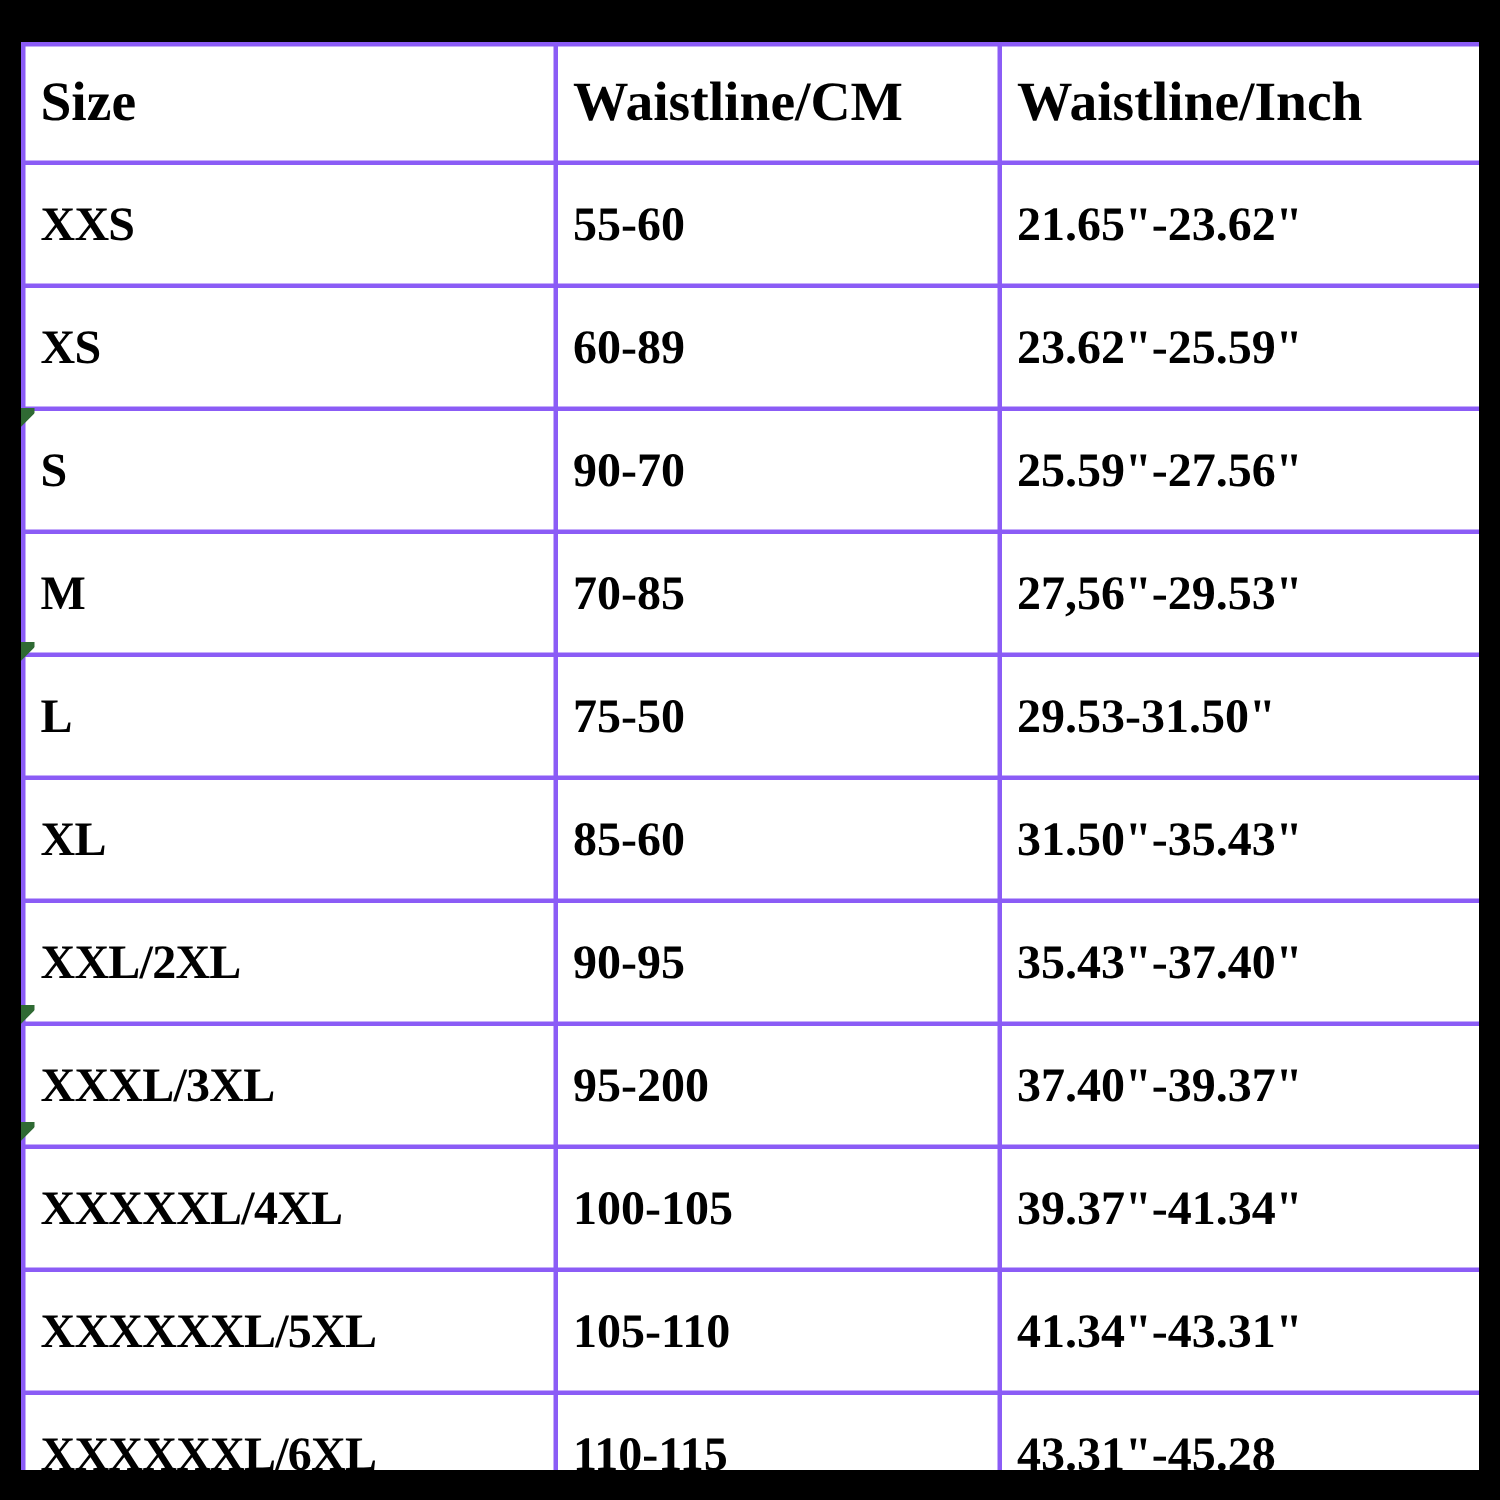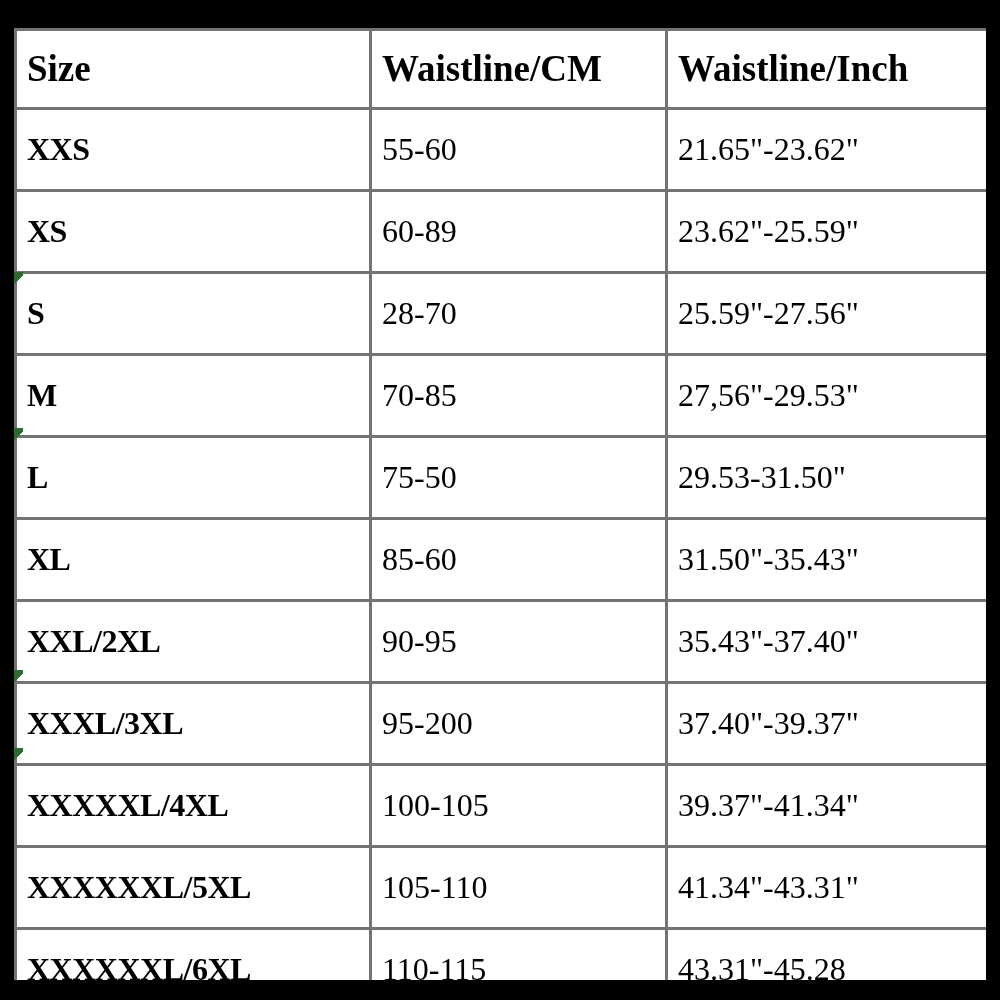--- a/index.html
+++ b/index.html
@@ -31,21 +31,21 @@
     overflow: hidden;
   }
   table.size-table {
     width: 100%;
     height: 100%;
     border-collapse: collapse;
     table-layout: fixed;
     background: #ffffff;
   }
   table.size-table td {
-    border: 3px solid #737373;
+    border: 3px solid #8b5cf6;
     padding: 0 0 0 10px;
     vertical-align: middle;
     color: #000000;
     background: #ffffff;
     white-space: nowrap;
     overflow: hidden;
   }
   
   col.c0 { width: 355px; }
   col.c1 { width: 296px; }
@@ -60,21 +60,21 @@
   tr.data-row td {
     font-size: 32px;
     line-height: 1.1;
     height: 79px;
   }
   tr.data-row td.size-cell {
     font-weight: bold;
     letter-spacing: -0.5px;
   }
   tr.data-row td.val-cell {
-    font-weight: normal;
+    font-weight: bold;
   }
   
   .speck {
     position: absolute;
     left: 14px;
     width: 9px;
     height: 16px;
     background: linear-gradient(135deg, #2f6a33 0%, #2f6a33 50%, rgba(255,255,255,0) 51%);
     pointer-events: none;
   }
@@ -105,21 +105,21 @@
         </tr>
 
         <tr class="data-row">
           <td class="size-cell">XS</td>
           <td class="val-cell">60-89</td>
           <td class="val-cell">23.62"-25.59"</td>
         </tr>
 
         <tr class="data-row">
           <td class="size-cell">S</td>
-          <td class="val-cell">28-70</td>
+          <td class="val-cell">90-70</td>
           <td class="val-cell">25.59"-27.56"</td>
         </tr>
 
         <tr class="data-row">
           <td class="size-cell">M</td>
           <td class="val-cell">70-85</td>
           <td class="val-cell">27,56"-29.53"</td>
         </tr>
 
         <tr class="data-row">

